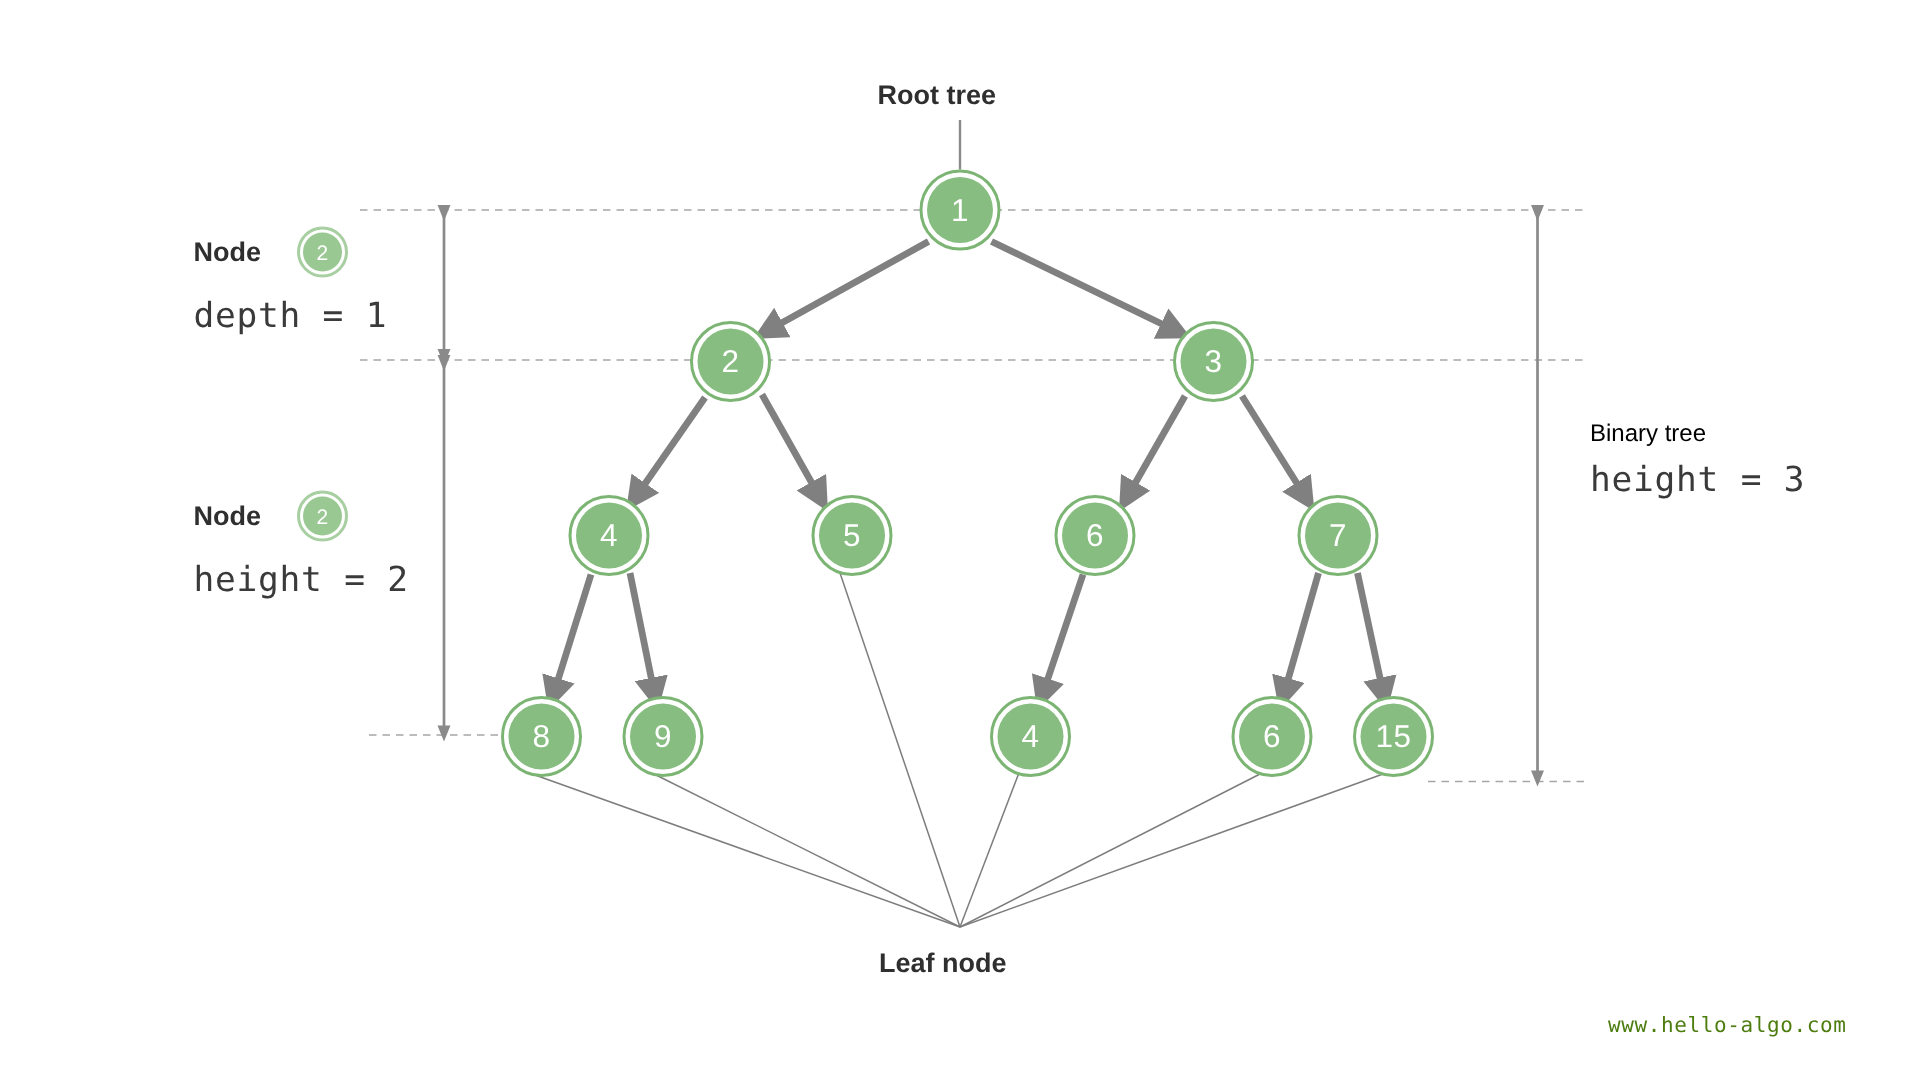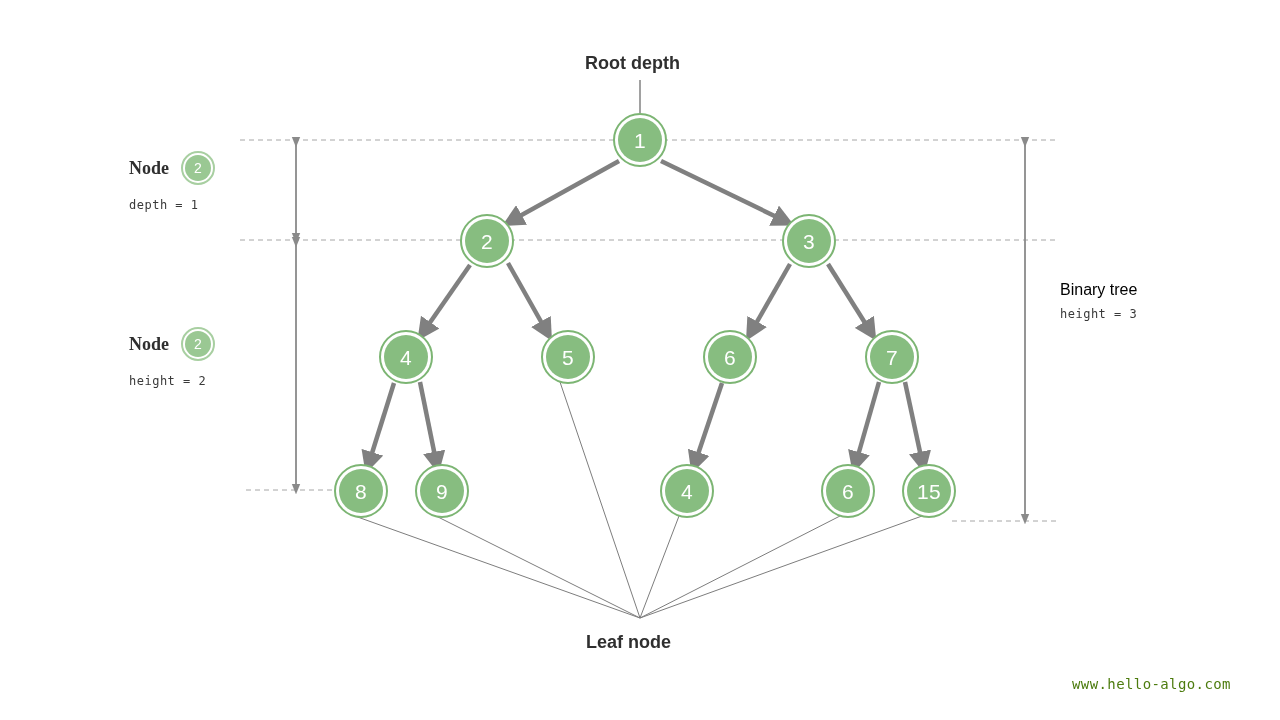--- a/index.html
+++ b/index.html
@@ -88,30 +88,29 @@
   }
   .side-row {
     display: flex;
     align-items: center;
     height: 40px;
   }
   .side-row .side-text {
     font-weight: bold;
     font-size: 18px;
     color: #2f2f2f;
-    margin-right: 12px;
-    font-family: Liberation Serif, serif;
+    margin-right: 24px;
   }
   .side-row .node.small {
     position: relative;
   }
   .side-sub {
     margin-top: 10px;
     font-family: "DejaVu Sans Mono", "Liberation Mono", monospace;
-    font-size: 12px;
+    font-size: 23px;
     color: #3a3a3a;
     letter-spacing: .5px;
   }
 </style>
 </head>
 <body>
 
 <div id="canvas">
 
   <svg id="wires" viewBox="0 0 1280 720" xmlns="http://www.w3.org/2000/svg">
@@ -196,21 +195,21 @@
   <div class="node" style="left:660px; top:464px;">
     <div class="disc">4</div>
   </div>
   <div class="node" style="left:821px; top:464px;">
     <div class="disc">6</div>
   </div>
   <div class="node" style="left:902px; top:464px;text-align:right;">
     <div class="disc">15</div>
   </div>
 
-  <div class="lbl bold" style="left:585px; top:53px;">Root depth</div>
+  <div class="lbl bold" style="left:585px; top:53px;">Root tree</div>
 
   <div class="lbl bold" style="left:586px; top:632px;">Leaf node</div>
 
   <div class="side-group" style="left:129px; top:148px;">
     <div class="side-row">
       <span class="side-text">Node</span>
       <span class="node small">
         <span class="disc">2</span>
       </span>
     </div>

